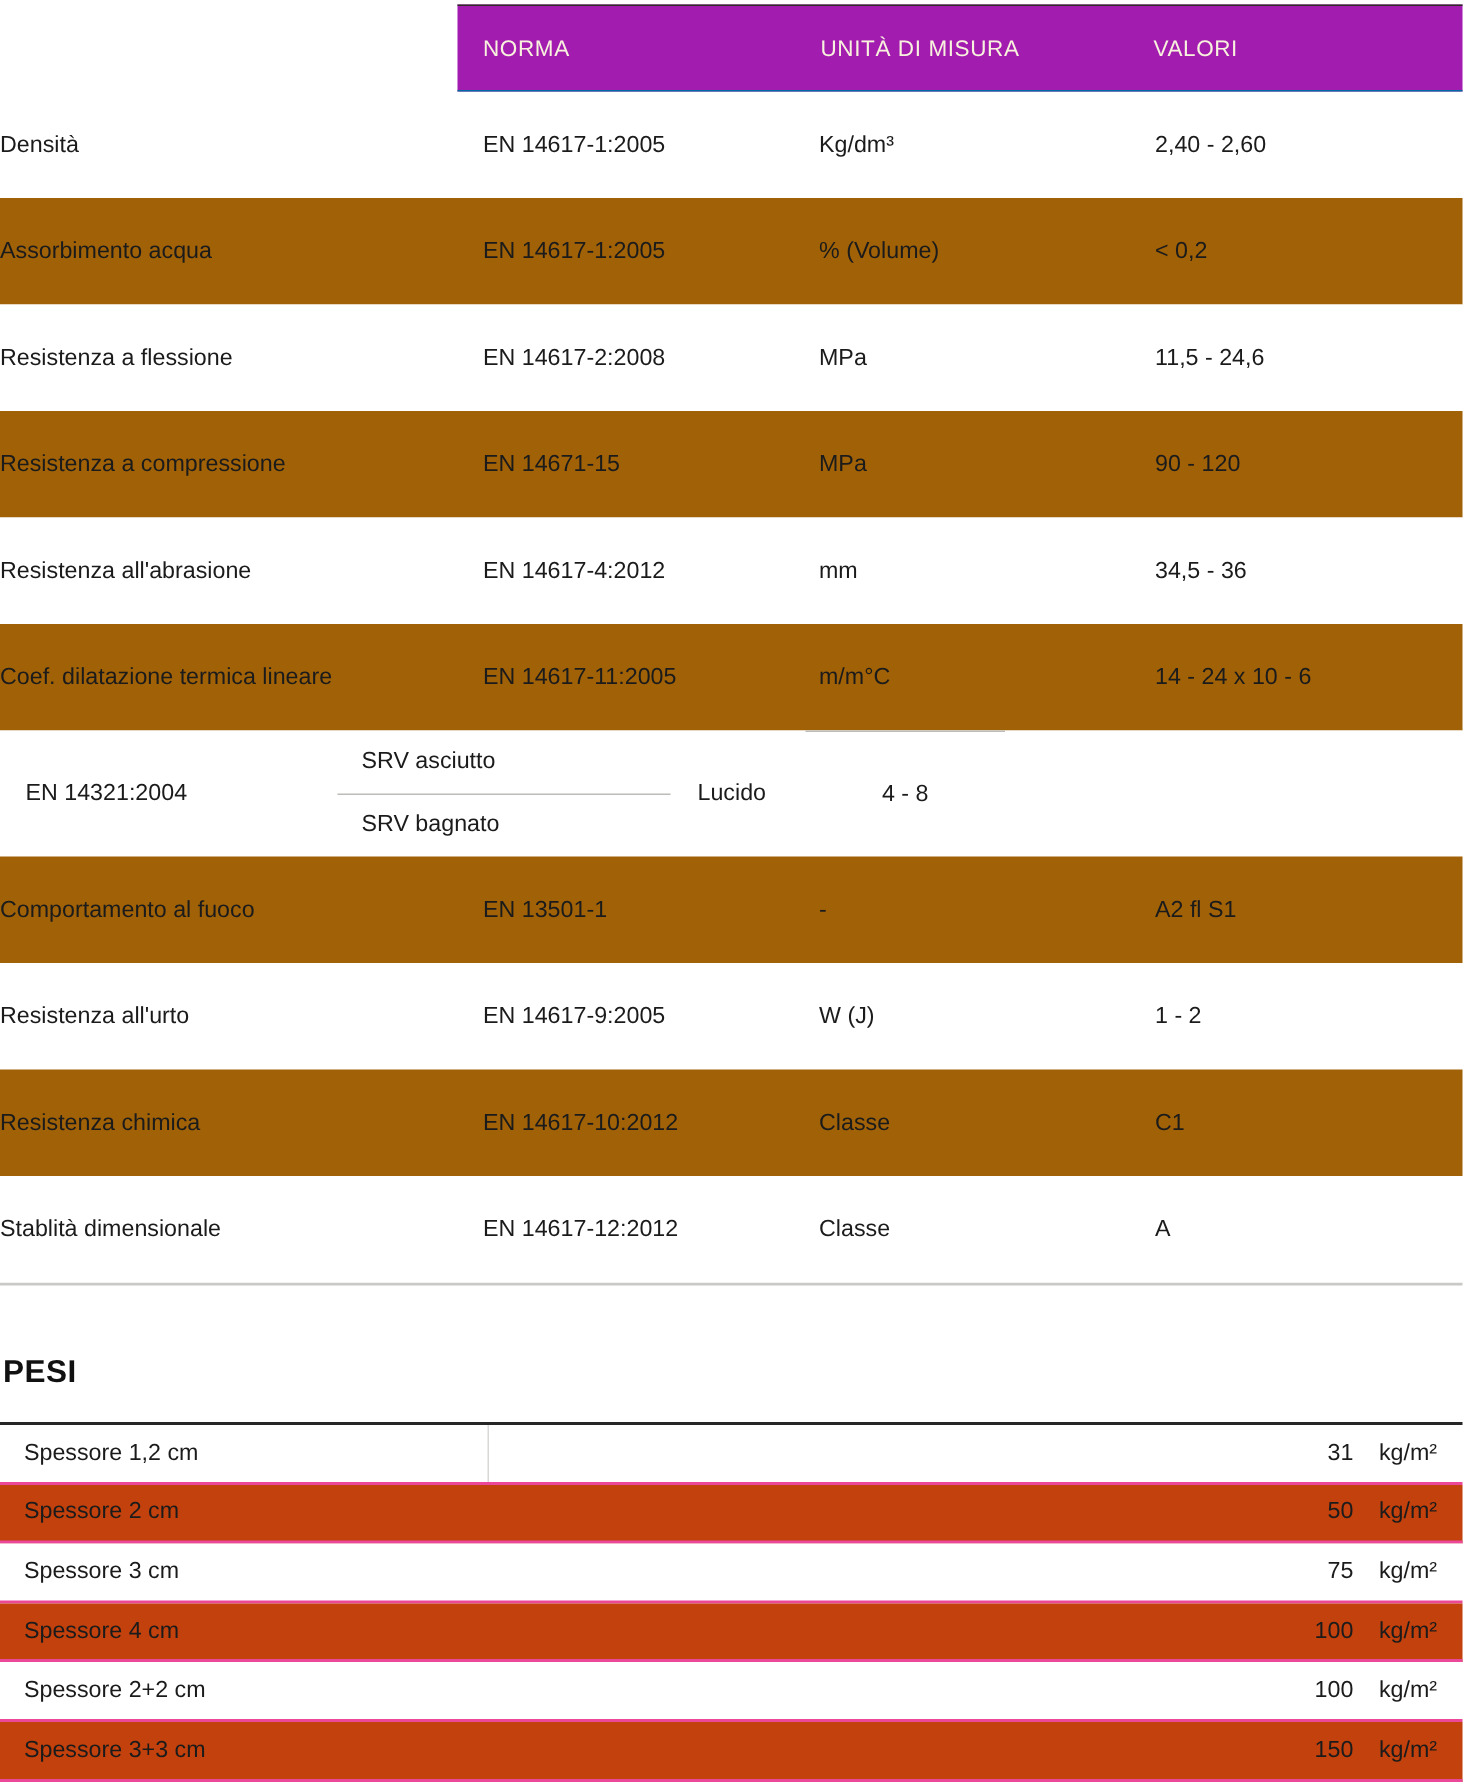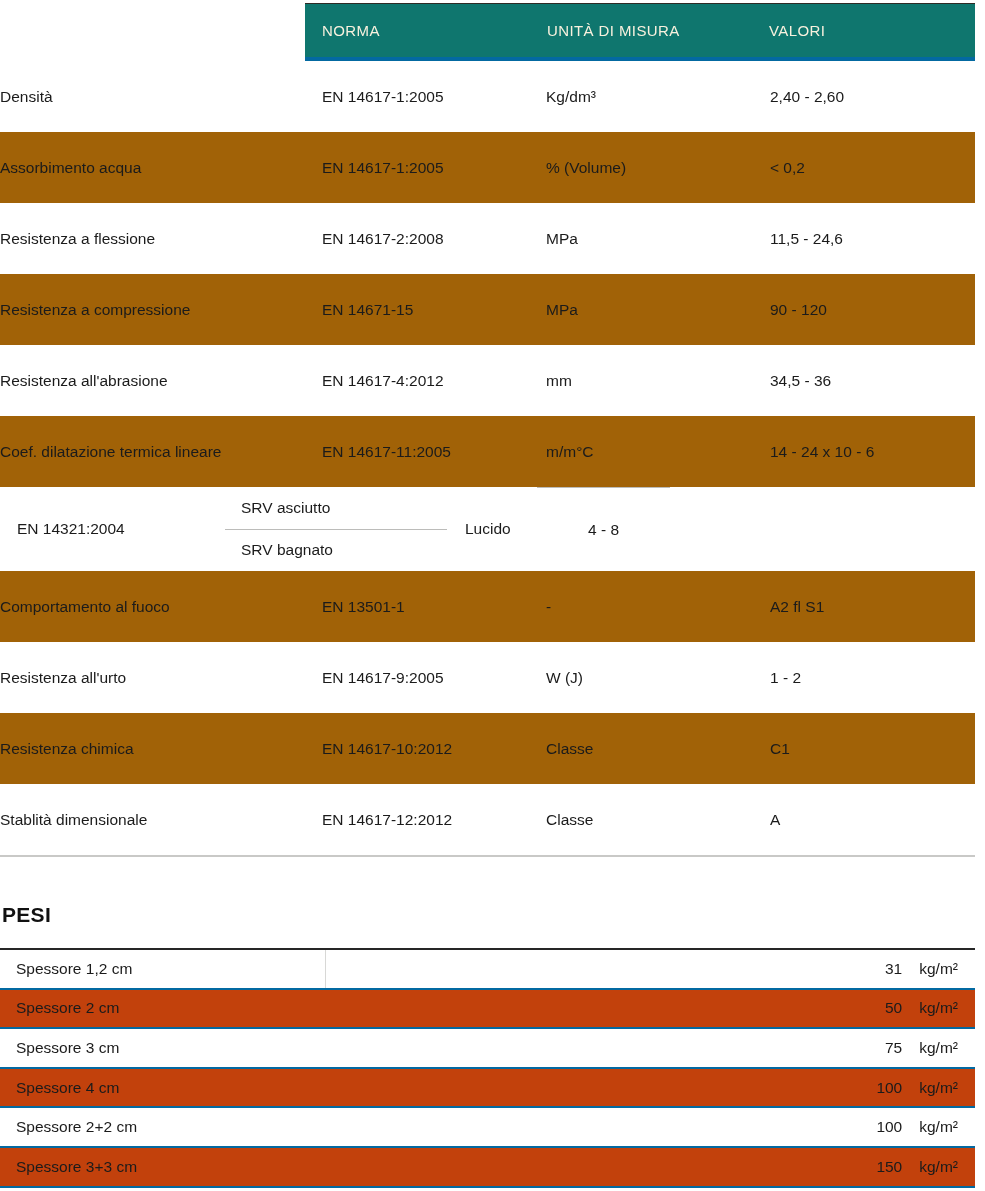--- a/index.html
+++ b/index.html
@@ -4,23 +4,23 @@
 <style>
   * { margin:0; padding:0; box-sizing:border-box; }
   html,body { width:985px; height:1191px; overflow:hidden; background:#fff;
     font-family:"Liberation Sans","DejaVu Sans",sans-serif; color:#1b1b1b; }
   .sheet { position:relative; width:985px; height:1191px; }
 
   
   .spec-table { position:relative; margin-top:3px; width:975px; border-bottom:2px solid #c9c9c7; }
   .spec-header { display:flex; height:58px; }
   .spec-header .hcell {
-    background:#0f766e; color:#f8f1de; font-size:15px; letter-spacing:.4px;
+    background:#a21caf; color:#f8f1de; font-size:15px; letter-spacing:.4px;
     display:flex; align-items:center; padding-left:17px;
-    border-top:1px solid #2e2b26; border-bottom:4px solid #0369a1;
+    border-top:1px solid #2e2b26; border-bottom:1px solid #0369a1;
   }
   .spec-header .hspacer { width:305px; background:#fff; border:none; }
   .h2c { width:225px; } .h3c { width:222px; } .h4c { width:223px; }
 
   .spec-row { display:flex; height:71px; width:975px; }
   .spec-row.tall { height:84px; }
   .spec-row.gray { background:#a16207; }
   .spec-row.white { background:#ffffff; }
   .cell { display:flex; align-items:center; font-size:15.5px; }
   .c1 { width:305px; }
@@ -36,21 +36,21 @@
   .lucido-label { width:90px; display:flex; align-items:center; padding-left:18px; font-size:15.5px; }
   .range-block { flex:1; display:flex; flex-direction:column; }
   .range-half { flex:1; display:flex; align-items:center; justify-content:center; font-size:15.5px; }
 
   
   .vline { position:absolute; top:0; width:1px; background:#333333; z-index:3; }
 
   
   .pesi-title { margin:46px 0 0 2px; font-size:21px; font-weight:bold; letter-spacing:.3px; color:#111; }
   .pesi-table { margin-top:21px; width:975px; border-top:2px solid #262626; }
-  .pesi-row { display:flex; align-items:center; height:39.6px; border-bottom:2px solid #0369a1;
+  .pesi-row { display:flex; align-items:center; height:39.6px; border-bottom:2px solid #ec4899;
     font-size:15.5px; position:relative; }
   .pesi-row.gray { background:#c2410c; }
   .pesi-row.white { background:#fff; }
   .pesi-label { padding-left:16px; flex:1; }
   .pesi-value { display:flex; align-items:baseline; padding-right:17px; }
   .pesi-num { min-width:36px; text-align:right; }
   .pesi-unit { margin-left:17px; }
   .pesi-row.first::after { content:""; position:absolute; left:325px; top:0; bottom:0;
     width:1px; background:#d8d8d6; }
 </style>

